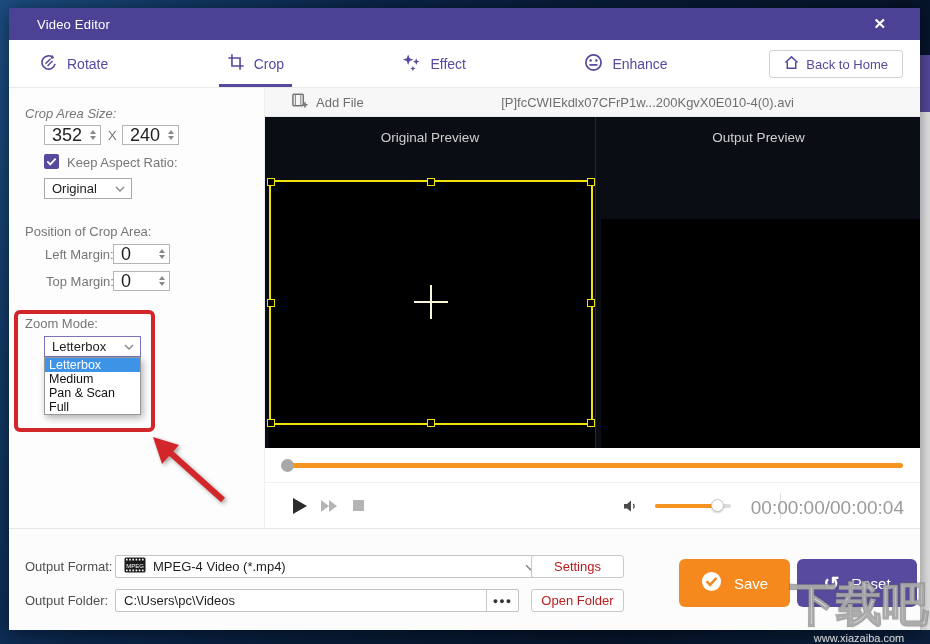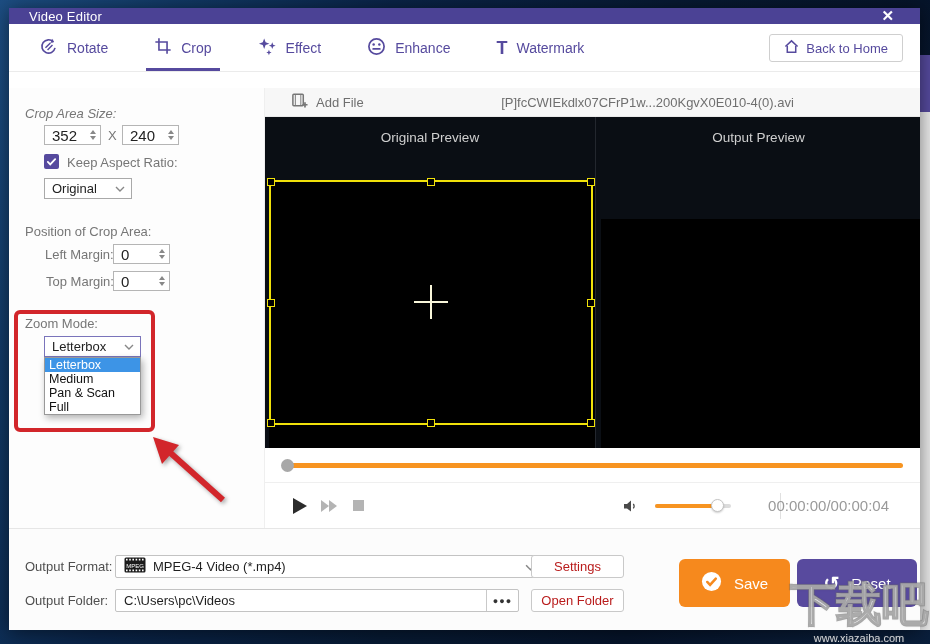--- a/index.html
+++ b/index.html
@@ -10,40 +10,40 @@
     position:relative;
   }
   
   .bg-sliver{position:absolute;left:920px;width:10px;}
   .bg-sliver.purple{top:55px;height:57px;background:#564a9e;}
   .bg-sliver.gray{top:112px;height:518px;background:#ececec;}
 
   .window{position:absolute;left:9px;top:8px;width:911px;height:622px;background:#fff;box-shadow:0 2px 18px rgba(0,0,0,.5);}
 
   
-  .titlebar{height:16px;background:#4b4295;display:flex;align-items:center;padding:0 20px;color:#fff;}
+  .titlebar{height:32px;background:#4b4295;display:flex;align-items:center;padding:0 28px;color:#fff;}
   .titlebar .title{font-size:13px;letter-spacing:.2px;}
   .titlebar .close{margin-left:auto;font-size:15px;font-weight:bold;cursor:pointer;padding:0 6px;}
 
   
-  .tabbar{height:48px;display:flex;align-items:stretch;padding-left:30px;border-bottom:1px solid #ebebeb;position:relative;background:#fff;}
+  .tabbar{height:48px;display:flex;align-items:stretch;padding-left:30px;border-bottom:1px solid #ebebeb;position:relative;background:#fff;justify-content:space-between;}
   .tab{display:flex;align-items:center;gap:9px;color:#564a9e;font-size:14px;margin-right:46px;position:relative;cursor:pointer;}
   .tab.active::after{content:'';position:absolute;left:-8px;right:-8px;bottom:0;height:3px;background:#564a9e;}
   .tab .tglyph{font-size:18px;font-weight:bold;color:#564a9e;line-height:1;}
   .back-home{position:absolute;right:17px;top:10px;height:28px;display:flex;align-items:center;gap:7px;padding:0 14px;border:1px solid #cfcfcf;border-radius:3px;background:#fff;color:#564a9e;font-size:13px;cursor:pointer;}
 
   
   .content{position:absolute;top:80px;left:0;right:0;bottom:102px;display:flex;background:#fff;}
   .sidepanel{width:256px;position:relative;background:#fdfdfd;border-right:1px solid #efefef;font-size:13px;color:#767676;}
   .mainarea{flex:1;position:relative;background:#fff;}
 
   
   .slabel{position:absolute;white-space:nowrap;}
   .spin{position:absolute;width:57px;height:20px;border:1px solid #b5b5b5;background:#fff;display:flex;align-items:center;}
-  .spin .val{flex:1;padding-left:7px;color:#222;font-size:15px;}
+  .spin .val{flex:1;padding-left:7px;color:#222;font-size:18px;}
   .arrows{width:14px;display:flex;flex-direction:column;align-items:center;justify-content:center;gap:2px;}
   .arrows i{display:block;width:0;height:0;border-left:3.5px solid transparent;border-right:3.5px solid transparent;}
   .arrows i.up{border-bottom:4px solid #888;}
   .arrows i.dn{border-top:4px solid #888;}
   .checkbox{position:absolute;width:15px;height:15px;background:#564a9e;border-radius:2px;display:flex;align-items:center;justify-content:center;cursor:pointer;}
   .dd{position:absolute;height:21px;border:1px solid #a9a9a9;background:#fff;display:flex;align-items:center;cursor:pointer;}
   .dd .val{flex:1;padding-left:7px;color:#222;font-size:13px;}
   .dd .chev{padding-right:6px;display:flex;}
   .dd.focus{border-color:#7a74bb;}
   .ddlist{position:absolute;left:35px;top:269px;width:97px;background:#fff;border:1px solid #999;box-shadow:2px 3px 7px rgba(0,0,0,.3);z-index:5;}
@@ -75,21 +75,21 @@
   .controlsRow{position:absolute;top:396px;left:0;right:0;height:44px;background:#fff;}
   .play{position:absolute;left:28px;top:14px;width:0;height:0;border-top:8px solid transparent;border-bottom:8px solid transparent;border-left:14px solid #2b2b2b;cursor:pointer;}
   .ffwd{position:absolute;left:56px;top:16px;display:flex;cursor:pointer;}
   .ffwd i{width:0;height:0;border-top:6px solid transparent;border-bottom:6px solid transparent;border-left:8px solid #b4b4b4;}
   .stop{position:absolute;left:88px;top:16px;width:11px;height:11px;background:#b4b4b4;cursor:pointer;}
   .speaker{position:absolute;left:356px;top:13px;cursor:pointer;}
   .volTrack{position:absolute;left:390px;top:20px;width:76px;height:4px;border-radius:2px;background:#dcdcdc;cursor:pointer;}
   .volFill{position:absolute;left:0;top:0;height:4px;width:62px;border-radius:2px;background:#f79421;}
   .volThumb{position:absolute;left:56px;top:-5px;width:13px;height:13px;border-radius:50%;background:#fff;border:1px solid #c4c4c4;box-shadow:0 1px 2px rgba(0,0,0,.2);}
   .ctl-divider{position:absolute;left:515px;top:9px;width:1px;height:26px;background:#e0e0e0;}
-  .timeText{position:absolute;right:31px;top:13px;font-size:15px;color:#9a9a9a;}
+  .timeText{position:absolute;right:16px;top:13px;font-size:19px;color:#9a9a9a;}
 
   
   .bottomPanel{position:absolute;left:0;right:0;bottom:0;height:102px;background:#fcfcfc;border-top:1px solid #e6e6e6;font-size:13px;color:#4f4f4f;}
   .blabel{position:absolute;white-space:nowrap;}
   .combo{position:absolute;left:106px;top:26px;width:430px;height:23px;border:1px solid #c3c3c3;border-radius:2px;background:#fff;display:flex;align-items:center;gap:7px;padding:0 8px;cursor:pointer;}
   .combo .ctext{flex:1;color:#1f1f1f;}
   .pathbox{position:absolute;left:106px;top:60px;width:404px;height:23px;border:1px solid #c3c3c3;border-radius:2px;background:#fff;display:flex;align-items:center;}
   .pathbox .ptext{flex:1;padding-left:8px;color:#1f1f1f;white-space:nowrap;overflow:hidden;}
   .browse{width:32px;align-self:stretch;border-left:1px solid #c9c9c9;display:flex;align-items:center;justify-content:center;color:#333;font-size:9px;letter-spacing:1px;cursor:pointer;}
   .smallbtn{position:absolute;left:522px;width:93px;height:23px;border:1px solid #c9c9c9;border-radius:3px;background:#fff;color:#b91c1c;display:flex;align-items:center;justify-content:center;cursor:pointer;}

